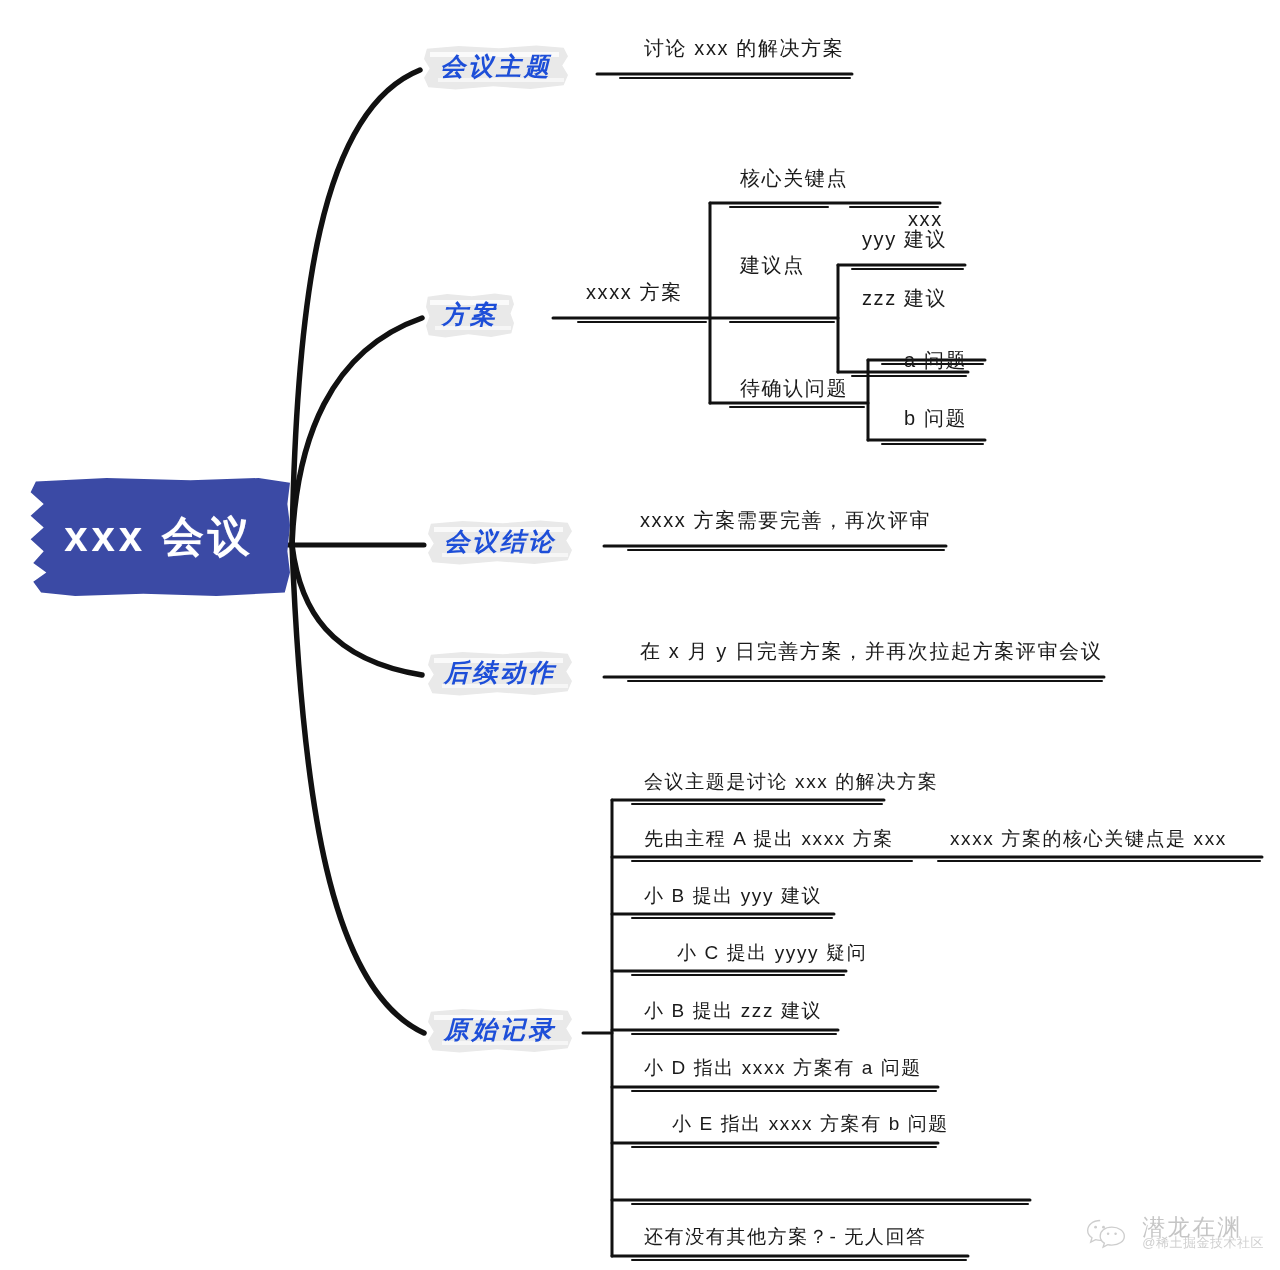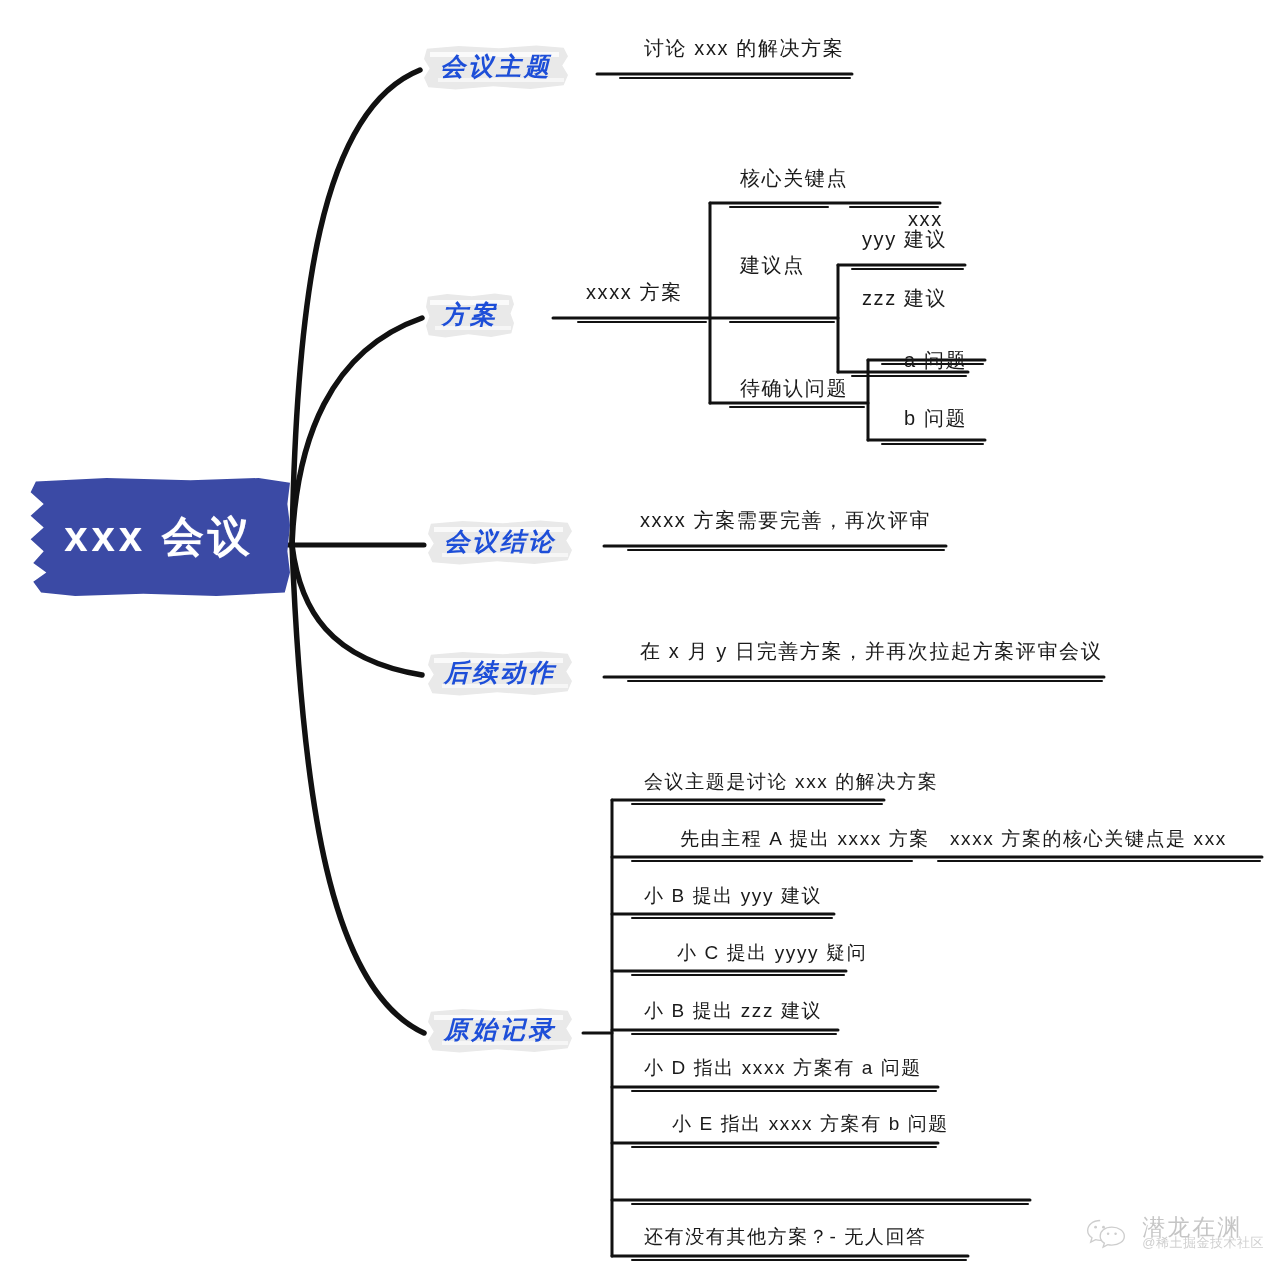--- a/index.html
+++ b/index.html
@@ -250,21 +250,21 @@
 
   <div class="leaf" style="left:740px; top:378px;">待确认问题</div>
   <div class="leaf" style="left:904px; top:350px;">a 问题</div>
   <div class="leaf" style="left:904px; top:408px;">b 问题</div>
 
   <div class="leaf" style="left:640px; top:510px;">xxxx 方案需要完善，再次评审</div>
 
   <div class="leaf" style="left:640px; top:641px;">在 x 月 y 日完善方案，并再次拉起方案评审会议</div>
 
   <div class="leaf sm" style="left:644px; top:772px;">会议主题是讨论 xxx 的解决方案</div>
-  <div class="leaf sm" style="left:644px; top:829px;margin-left:36px;">先由主程 A 提出 xxxx 方案</div>
+  <div class="leaf sm" style="left:644px; top:829px;">先由主程 A 提出 xxxx 方案</div>
   <div class="leaf sm" style="left:950px; top:829px;">xxxx 方案的核心关键点是 xxx</div>
   <div class="leaf sm" style="left:644px; top:886px;">小 B 提出 yyy 建议</div>
   <div class="leaf sm" style="left:644px; top:943px;margin-left:33px;">小 C 提出 yyyy 疑问</div>
   <div class="leaf sm" style="left:644px; top:1001px;">小 B 提出 zzz 建议</div>
   <div class="leaf sm" style="left:644px; top:1058px;">小 D 指出 xxxx 方案有 a 问题</div>
   <div class="leaf sm" style="left:672px; top:1114px;">小 E 指出 xxxx 方案有 b 问题</div>
   <div class="leaf sm" style="left:644px; top:1227px;">还有没有其他方案？- 无人回答</div>
 
   <div class="watermark">
     <svg class="wm-icon" viewBox="0 0 48 40">

